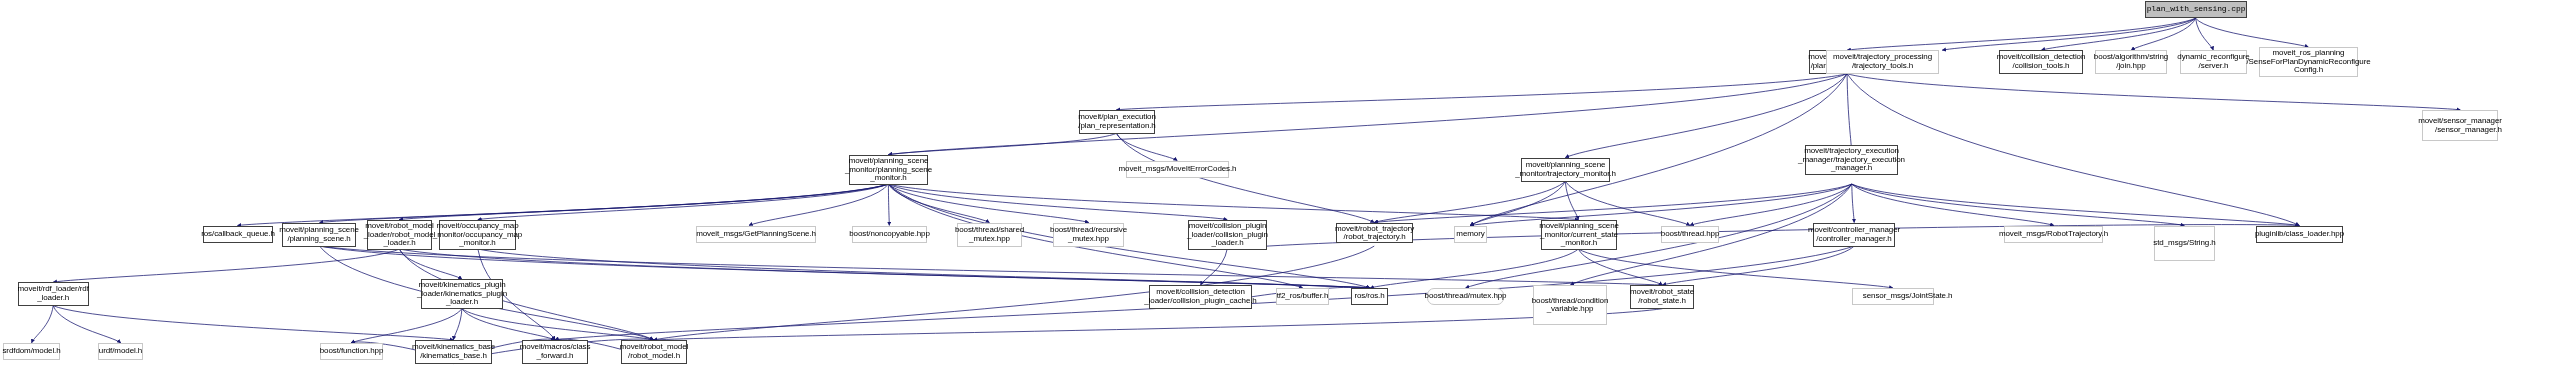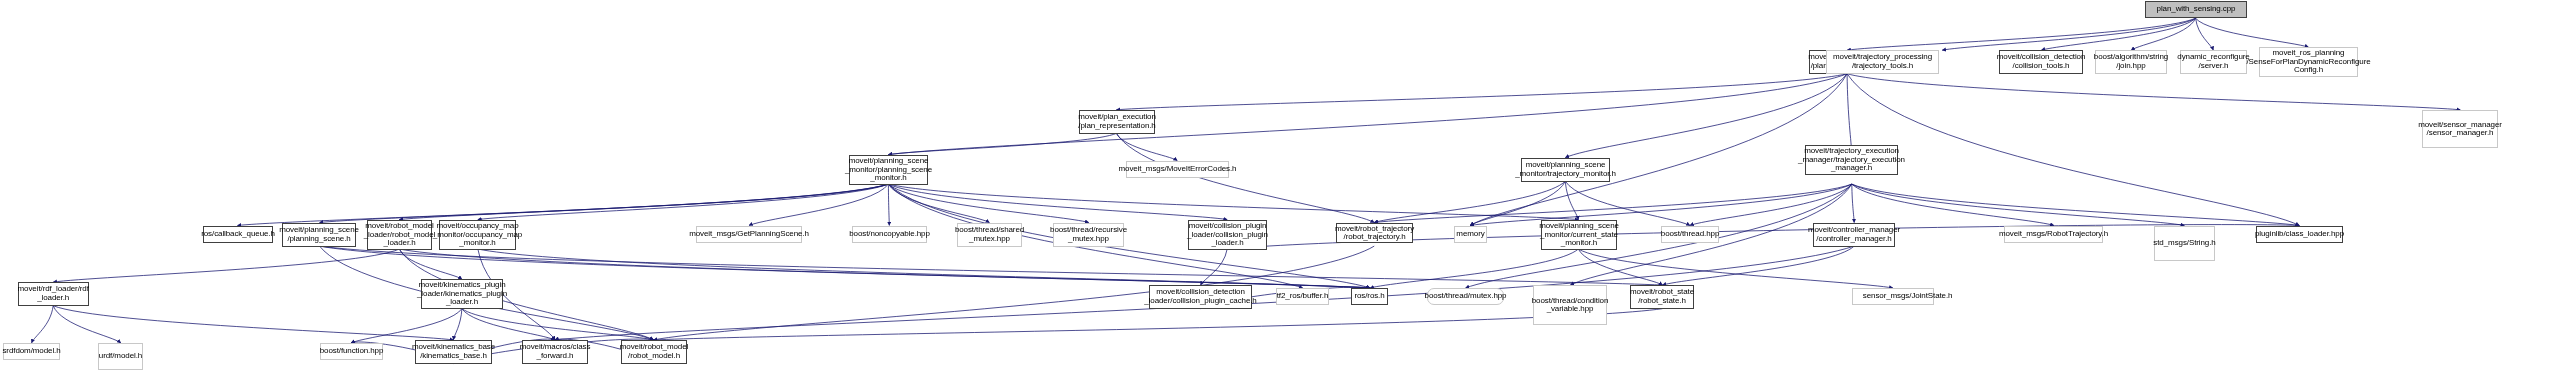--- a/index.html
+++ b/index.html
@@ -128,57 +128,57 @@
         <path d="M 782,523 C 820.94,552.15 1067.56,566.46 1106.5,576" fill="none" stroke="#191970" stroke-width="1.3" marker-end="url(#arrow)"></path>
         <path d="M 2032.5,523 C 2066.94,503.75 2285.06,480 2319.5,488" fill="none" stroke="#191970" stroke-width="1.3" marker-end="url(#arrow)"></path>
         <path d="M 2814.5,523 C 2609.54,552.15 1311.46,566.46 1106.5,576" fill="none" stroke="#191970" stroke-width="1.3" marker-end="url(#arrow)"></path>
         <path d="M 767.5,616 C 788.14,594 918.86,568 939.5,576" fill="none" stroke="#191970" stroke-width="1.3" marker-end="url(#arrow)"></path>
         <path d="M 767.5,616 C 808.18,594 1065.82,568 1106.5,576" fill="none" stroke="#191970" stroke-width="1.3" marker-end="url(#arrow)"></path>
         <path d="M 767.5,616 C 746.74,596.75 615.26,573 594.5,581" fill="none" stroke="#191970" stroke-width="1.3" marker-end="url(#arrow)"></path>
         <path d="M 1106.5,616 C 1086.46,594 959.54,568 939.5,576" fill="none" stroke="#191970" stroke-width="1.3" marker-end="url(#arrow)"></path>
       </g>
   </svg>
   <div id="nodes-group">
-      <div class="node root" style="left: 2145px; top: 1.2px; width: 102px; height: 17px;">plan_with_sensing.cpp</div>
+      <div class="node root" style="left: 2145px; top: 1.2px; width: 102px; height: 17px; font-family: Liberation Mono, monospace;">plan_with_sensing.cpp</div>
       <div class="node strong" style="left: 1809px; top: 50px; width: 76px; height: 23.6px;">moveit/plan_execution
 /plan_with_sensing.h</div>
       <div class="node" style="left: 1826px; top: 50px; width: 113px; height: 23.6px;">moveit/trajectory_processing
 /trajectory_tools.h</div>
       <div class="node strong" style="left: 1999px; top: 50px; width: 84px; height: 23.6px;">moveit/collision_detection
 /collision_tools.h</div>
       <div class="node" style="left: 2095px; top: 50px; width: 72px; height: 23.6px;">boost/algorithm/string
 /join.hpp</div>
       <div class="node" style="left: 2180px; top: 50px; width: 67px; height: 23.6px;">dynamic_reconfigure
 /server.h</div>
       <div class="node" style="left: 2259px; top: 47px; width: 99px; height: 29.5px;">moveit_ros_planning
 /SenseForPlanDynamicReconfigure
 Config.h</div>
       <div class="node strong" style="left: 1079px; top: 110px; width: 76px; height: 23.6px;">moveit/plan_execution
 /plan_representation.h</div>
-      <div class="node" style="left: 2422px; top: 110px; width: 76px; height: 38px;">moveit/sensor_manager
+      <div class="node" style="left: 2422px; top: 110px; width: 76px; height: 31px; text-align: right;">moveit/sensor_manager
 /sensor_manager.h</div>
       <div class="node strong" style="left: 849px; top: 155px; width: 79px; height: 29.5px;">moveit/planning_scene
 _monitor/planning_scene
 _monitor.h</div>
       <div class="node" style="left: 1126px; top: 161px; width: 103px; height: 17px;">moveit_msgs/MoveItErrorCodes.h</div>
       <div class="node strong" style="left: 1521px; top: 158px; width: 89px; height: 23.6px;">moveit/planning_scene
 _monitor/trajectory_monitor.h</div>
       <div class="node strong" style="left: 1805px; top: 145px; width: 93px; height: 29.5px;">moveit/trajectory_execution
 _manager/trajectory_execution
 _manager.h</div>
       <div class="node strong" style="left: 203px; top: 226px; width: 70px; height: 17px;">ros/callback_queue.h</div>
       <div class="node strong" style="left: 282px; top: 223px; width: 74px; height: 23.6px;">moveit/planning_scene
 /planning_scene.h</div>
       <div class="node strong" style="left: 367px; top: 220px; width: 65px; height: 29.5px;">moveit/robot_model
 _loader/robot_model
 _loader.h</div>
       <div class="node strong" style="left: 439px; top: 220px; width: 77px; height: 29.5px;">moveit/occupancy_map
 _monitor/occupancy_map
 _monitor.h</div>
-      <div class="node" style="left: 696px; top: 226px; width: 106px; height: 17px; text-align: right;">moveit_msgs/GetPlanningScene.h</div>
+      <div class="node" style="left: 696px; top: 226px; width: 120px; height: 17px; text-align: right;">moveit_msgs/GetPlanningScene.h</div>
       <div class="node" style="left: 852px; top: 226px; width: 75px; height: 17px;">boost/noncopyable.hpp</div>
       <div class="node" style="left: 957px; top: 223px; width: 65px; height: 23.6px;">boost/thread/shared
 _mutex.hpp</div>
       <div class="node" style="left: 1053px; top: 223px; width: 71px; height: 23.6px;">boost/thread/recursive
 _mutex.hpp</div>
       <div class="node strong" style="left: 1188px; top: 220px; width: 79px; height: 29.5px;">moveit/collision_plugin
 _loader/collision_plugin
 _loader.h</div>
       <div class="node strong" style="left: 1336px; top: 223px; width: 77px; height: 20px;">moveit/robot_trajectory
 /robot_trajectory.h</div>
@@ -201,21 +201,21 @@
 _loader/collision_plugin_cache.h</div>
       <div class="node" style="left: 1276px; top: 288px; width: 53px; height: 17px;">tf2_ros/buffer.h</div>
       <div class="node strong" style="left: 1351px; top: 288px; width: 37px; height: 17px;">ros/ros.h</div>
       <div class="node" style="left: 1427px; top: 288px; width: 77px; height: 17px; border-radius: 7px;">boost/thread/mutex.hpp</div>
       <div class="node" style="left: 1533px; top: 285px; width: 74px; height: 40px;">boost/thread/condition
 _variable.hpp</div>
       <div class="node strong" style="left: 1630px; top: 285px; width: 64px; height: 23.6px;">moveit/robot_state
 /robot_state.h</div>
       <div class="node" style="left: 1852px; top: 288px; width: 82px; height: 17px; padding-left: 31px;">sensor_msgs/JointState.h</div>
       <div class="node" style="left: 3px; top: 343px; width: 57px; height: 17px;">srdfdom/model.h</div>
-      <div class="node" style="left: 98px; top: 343px; width: 45px; height: 27px;">urdf/model.h</div>
+      <div class="node" style="left: 98px; top: 343px; width: 45px; height: 17px;">urdf/model.h</div>
       <div class="node" style="left: 320px; top: 343px; width: 63px; height: 17px;">boost/function.hpp</div>
       <div class="node strong" style="left: 415px; top: 340px; width: 77px; height: 23.6px;">moveit/kinematics_base
 /kinematics_base.h</div>
       <div class="node strong" style="left: 522px; top: 340px; width: 66px; height: 23.6px;">moveit/macros/class
 _forward.h</div>
       <div class="node strong" style="left: 621px; top: 340px; width: 66px; height: 23.6px;">moveit/robot_model
 /robot_model.h</div>
     </div>
 </div>
 

